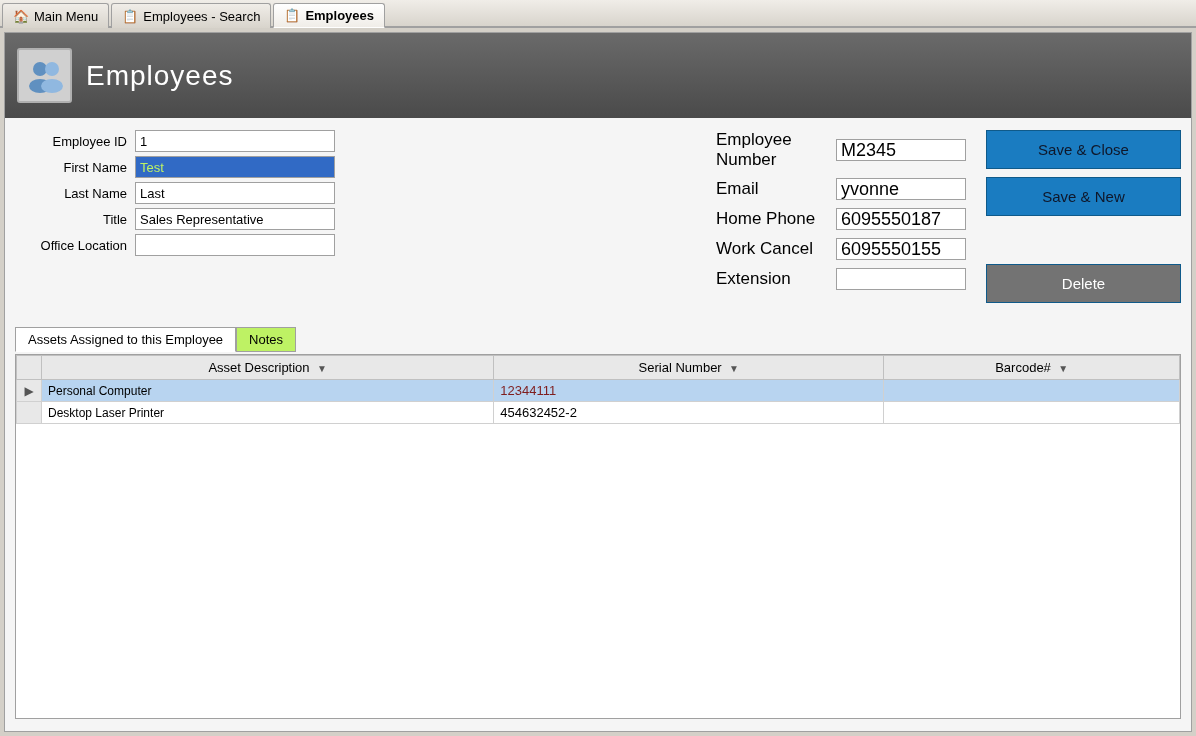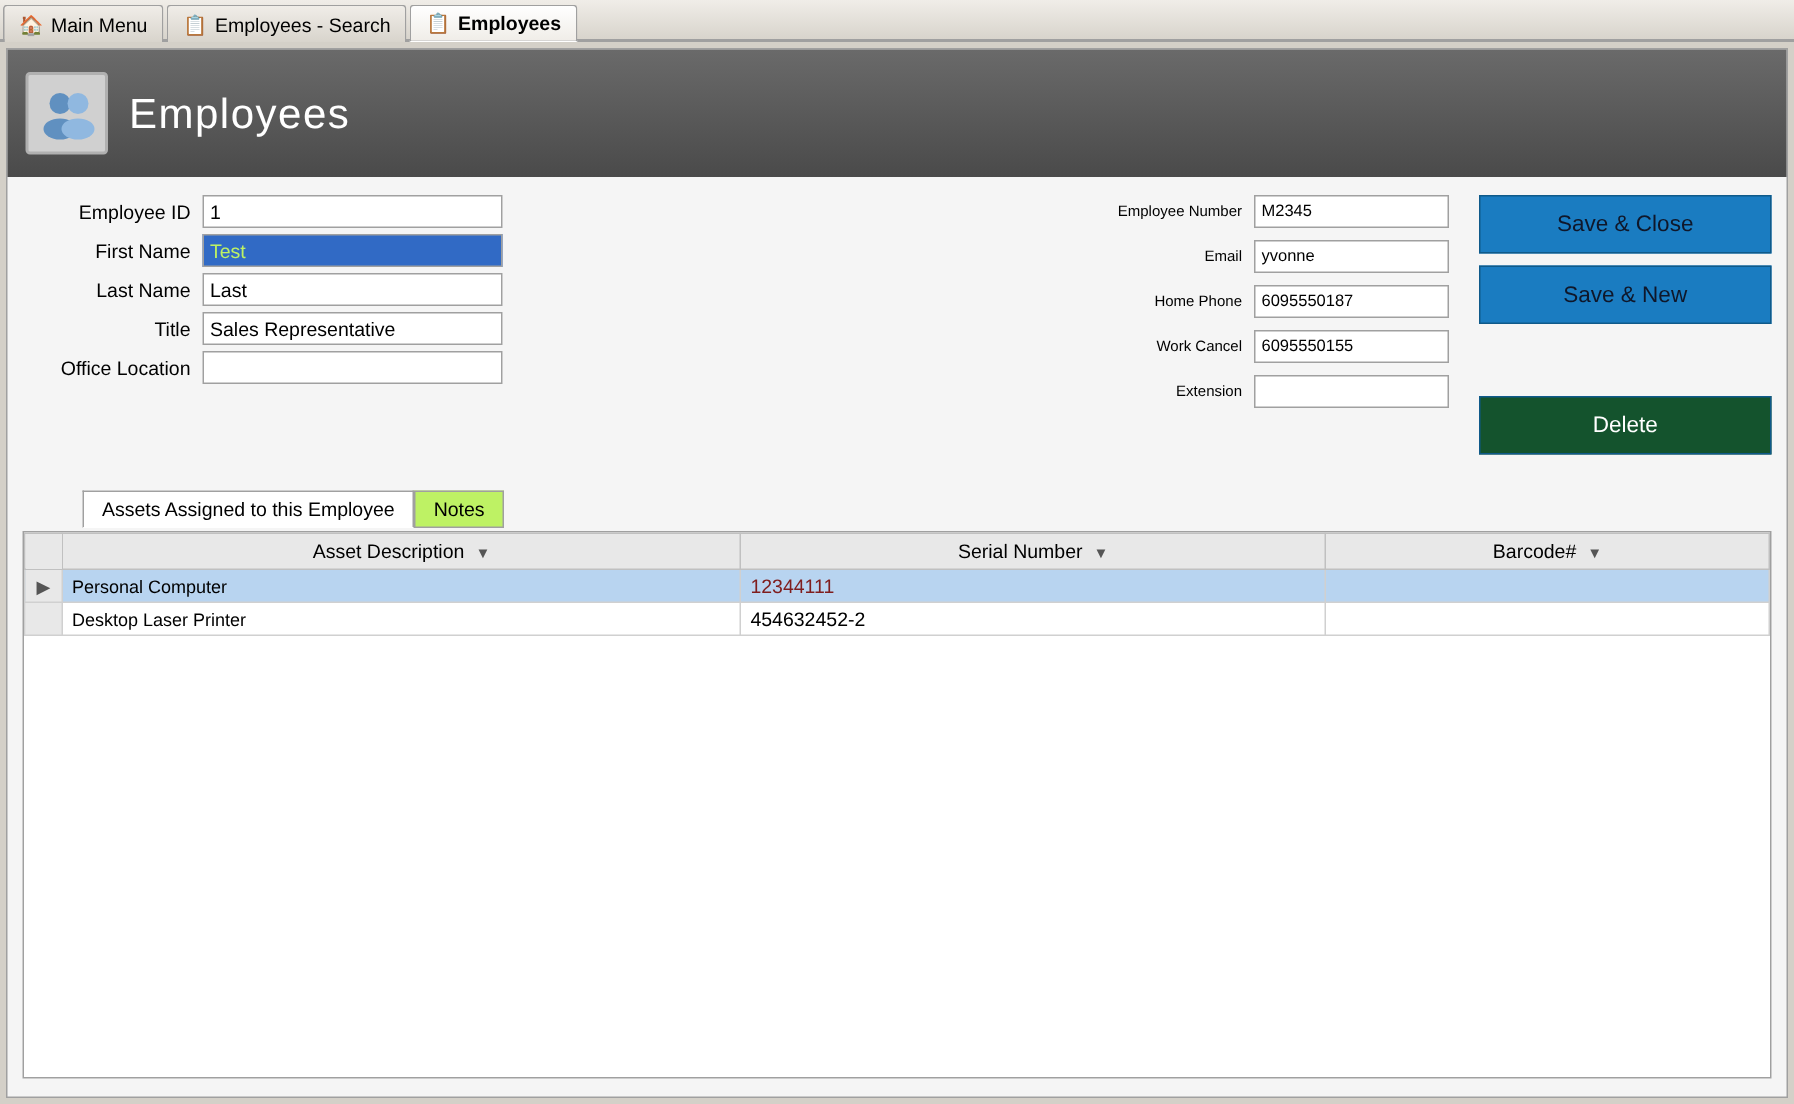--- a/index.html
+++ b/index.html
@@ -119,32 +119,32 @@
       gap: 4px;
       margin-left: 20px;
     }
     .form-row-right {
       display: flex;
       align-items: center;
       margin-bottom: 4px;
     }
     .form-label-right {
       width: 120px;
-      text-align: right;
-      font-size: 10px;
+      text-align: left;
+      font-size: 17px;
       color: #000;
       padding-right: 8px;
     }
     .form-input-right {
       width: 130px;
       height: 22px;
       border: 1px solid #a0a0a0;
       background: #ffffff;
       padding: 2px 4px;
-      font-size: 11px;
+      font-size: 18px;
     }
 
     
     .button-col {
       display: flex;
       flex-direction: column;
       gap: 0;
       margin-left: auto;
       padding-left: 10px;
       min-width: 195px;
@@ -155,21 +155,21 @@
       border: 1px solid #0f5a8a;
       padding: 10px 0;
       cursor: pointer;
       font-size: 15px;
       font-weight: normal;
       width: 195px;
       text-align: center;
       margin-bottom: 8px;
     }
     .btn-delete {
-      background: #14532d;
+      background: #737373;
       color: #ffffff;
       border: 1px solid #0f5a8a;
       padding: 10px 0;
       cursor: pointer;
       font-size: 15px;
       width: 195px;
       text-align: center;
       margin-top: 40px;
     }
 
@@ -184,21 +184,20 @@
       padding: 4px 12px;
       border: 1px solid #a0a0a0;
       font-size: 13px;
       background: #bef264;
       cursor: pointer;
     }
     .section-tab.active {
       background: #ffffff;
       border-bottom: 1px solid #ffffff;
       font-weight: normal;
-      margin-left: 40px;
     }
 
     
     .assets-area {
       margin: 2px 10px 10px 10px;
       border: 1px solid #a0a0a0;
       background: #ffffff;
       height: calc(100% - 250px);
       overflow: hidden;
     }

